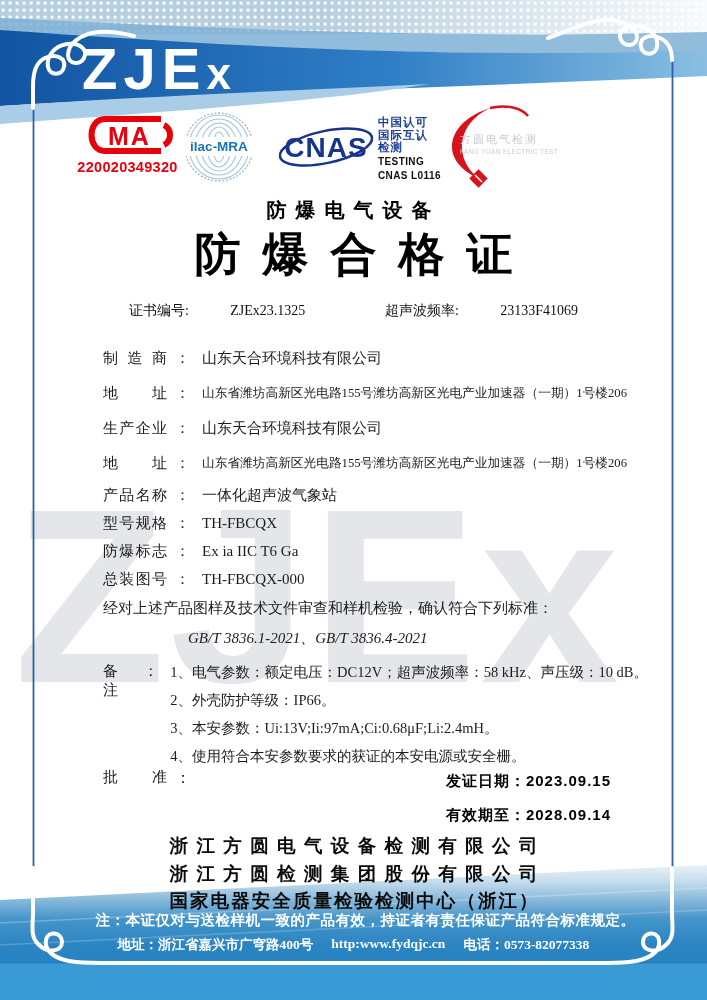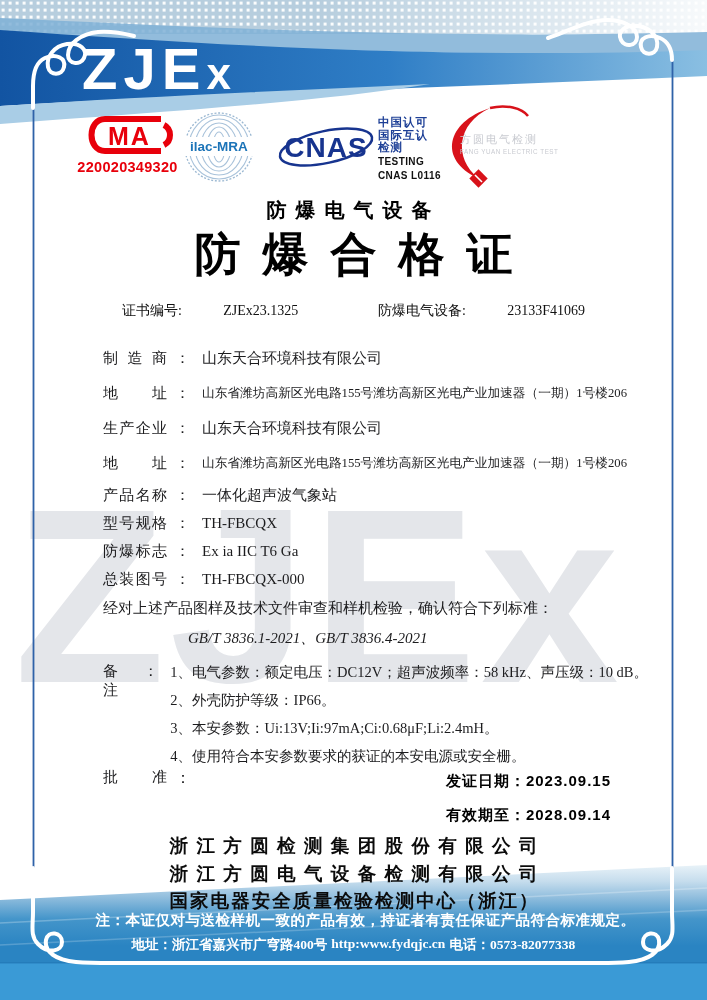--- a/index.html
+++ b/index.html
@@ -48,21 +48,21 @@
   .dates{position:absolute;right:36px;top:-4px;font-family:"Liberation Sans",sans-serif;font-weight:700;
          font-size:15px;letter-spacing:1px;line-height:34px;color:#000;white-space:nowrap;}
   
   .issuers{left:0;right:0;top:833px;z-index:2;}
   .issuer-line{width:368px;margin:0 auto;font-weight:700;font-size:18.5px;line-height:27.5px;
                text-align:justify;text-align-last:justify;color:#0b0b0b;}
   
   #bottom-band{left:0;bottom:0;z-index:1;}
   .foot-note{left:0;right:0;top:911px;z-index:2;text-align:center;color:#fff;font-weight:700;
              font-size:14.5px;letter-spacing:.5px;padding-left:24px;}
-  .foot-addr{left:0;right:0;top:936px;z-index:2;display:flex;justify-content:center;gap:4px;
+  .foot-addr{left:0;right:0;top:936px;z-index:2;display:flex;justify-content:center;gap:18px;
              color:#fff;font-weight:700;font-size:13.5px;}
   #flourish{left:0;top:0;z-index:3;pointer-events:none;}
 </style>
 </head>
 <body>
 
 <div class="page">
 
   <svg id="top-band" class="abs" width="707" height="150" viewBox="0 0 707 150">
     <defs>
@@ -135,21 +135,21 @@
       <path d="M47,73 L54,80" stroke="#ffffff" stroke-width="1.6"></path>
     </svg>
     <div class="fy-cn">方圆电气检测</div>
     <div class="fy-en">FANG YUAN ELECTRIC TEST</div>
   </div>
 
   <div class="abs subtitle">防爆电气设备</div>
   <div class="abs main-title">防爆合格证</div>
   <div class="abs cert-line">
     <span><span>证书编号:</span> <span>ZJEx23.1325</span></span>
-    <span><span>防爆电气设备:</span> <span>23133F41069</span></span>
+    <span><span>超声波频率:</span> <span>23133F41069</span></span>
   </div>
 
   <div class="abs watermark">ZJEx</div>
 
   <div class="abs content">
     <div class="frow mb15">
       <span class="flabel">制 造 商</span><span class="fcolon">：</span><span class="fval">山东天合环境科技有限公司</span>
     </div>
     <div class="frow mb15">
       <span class="flabel">地　　址</span><span class="fcolon">：</span><span class="fval small">山东省潍坊高新区光电路155号潍坊高新区光电产业加速器（一期）1号楼206</span>
@@ -190,22 +190,22 @@
 
   <div class="approval">
     <span class="flabel" style="font-size:15px;">批　准</span><span class="fcolon">：</span>
     <div class="dates">
       <div><span>发证日期：</span><span>2023.09.15</span></div>
       <div><span>有效期至：</span><span>2028.09.14</span></div>
     </div>
   </div>
 
   <div class="abs issuers">
+    <div class="issuer-line">浙江方圆电气设备检测有限公司</div>
     <div class="issuer-line">浙江方圆检测集团股份有限公司</div>
-    <div class="issuer-line">浙江方圆电气设备检测有限公司</div>
     <div class="issuer-line">国家电器安全质量检验检测中心（浙江）</div>
   </div>
 
   <svg id="bottom-band" class="abs" width="707" height="135" viewBox="0 0 707 135">
     <defs>
       <linearGradient id="footgrad" x1="0" y1="0" x2="0" y2="1">
         <stop offset="0" stop-color="#e8f2f8"></stop>
         <stop offset="0.12" stop-color="#c6dded"></stop>
         <stop offset="0.25" stop-color="#8cbbdc"></stop>
         <stop offset="0.4" stop-color="#4495ca"></stop>

